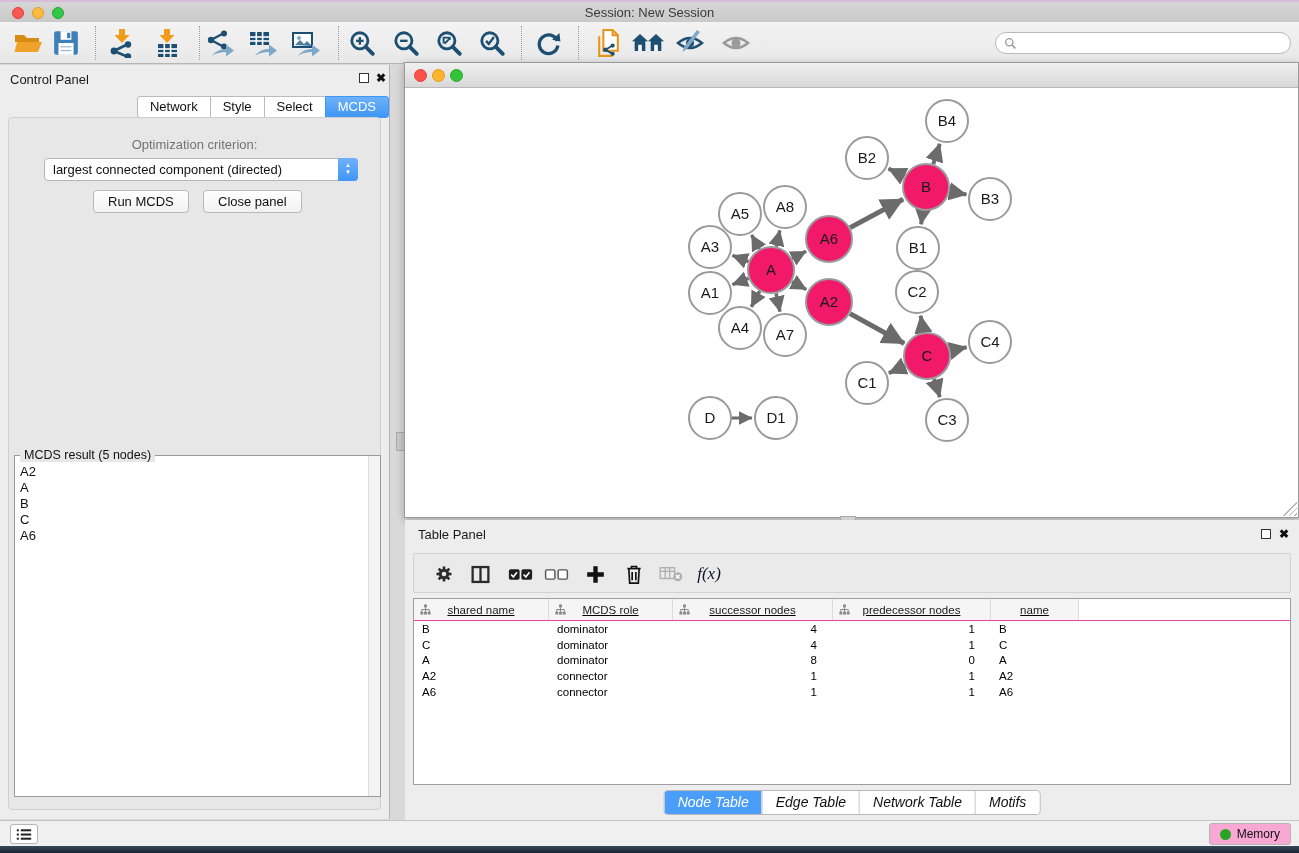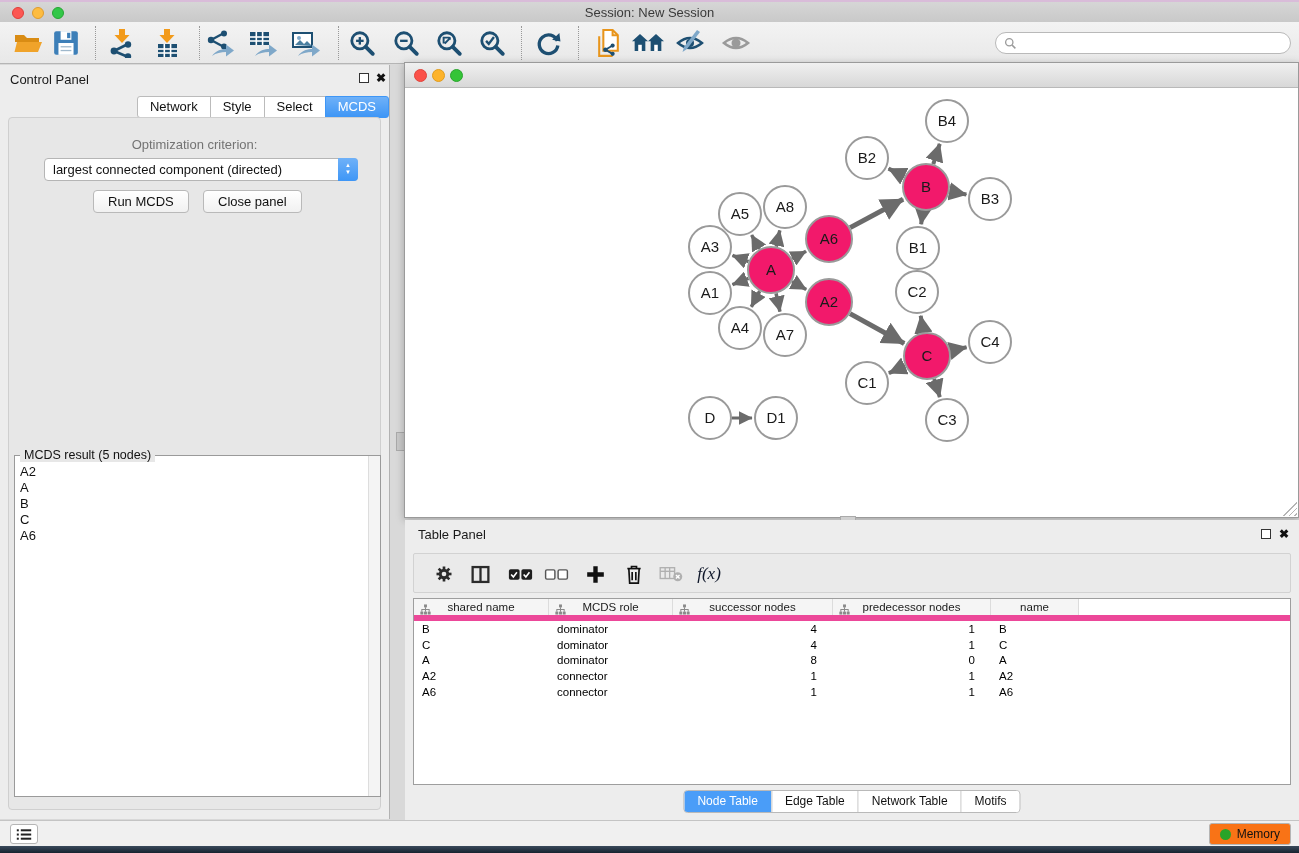--- a/index.html
+++ b/index.html
@@ -77,37 +77,37 @@
 
   
   .table-panel { position:absolute; left:405px; top:456px; width:894px; height:300px; background:#ededed; }
   .tp-header { position:absolute; left:0; top:0; width:100%; height:28px; }
   .tp-header .tp-title { position:absolute; left:13px; top:7px; font-size:13px; color:#1a1a1a; }
   .tp-toolbar { position:absolute; left:8px; top:33px; width:878px; height:40px; background:#eaeaea;
     border:1px solid #d2d2d2; border-radius:2px; }
   .tp-ico { position:absolute; top:7px; width:28px; height:26px; display:flex; align-items:center; justify-content:center; }
   .fx-label { font:italic 17px "Liberation Serif",serif; color:#0f172a; }
   .tbl { position:absolute; left:8px; top:78px; width:878px; height:187px; background:#fff; border:1px solid #9e9e9e; overflow:hidden; }
-  .tbl-header { display:flex; height:22px; border-bottom:6px solid #ec4899; }
+  .tbl-header { display:flex; height:22px; border-bottom:1px solid #ec4899;text-decoration:underline; }
   .th { position:relative; background:#f5f5f5; border-right:1px solid #dcdcdc; display:flex; align-items:center; justify-content:center; font-size:11.5px; color:#1a1a1a; }
   .th .hier { position:absolute; left:6px; top:5px; }
   .th.fill { flex:1; background:#fff; border-right:none; }
   .tr { display:flex; height:15.7px; align-items:center; }
   .td { font-size:11.5px; color:#000; padding:0 8px; white-space:nowrap; overflow:hidden; }
   .tp-tabs { position:absolute; left:50%; transform:translateX(-50%); top:270px; display:flex;
     border:1px solid #b9b9b9; border-radius:4px; overflow:hidden; background:#fff; }
-  .tp-tab { font-size:12px; color:#111; background:#fff; padding:3px 13px 4px; border-left:1px solid #c9c9c9; cursor:default; }
+  .tp-tab { font-size:14px; color:#111; background:#fff; padding:3px 13px 4px; border-left:1px solid #c9c9c9; cursor:default;font-style:italic; }
   .tp-tab:first-child { border-left:none; }
   .tp-tab.sel { background:var(--tabblue,#4a9df8); color:#fff; }
 
   
   .statusbar { position:absolute; left:0; top:820px; width:1299px; height:26px; background:#f0f0f0; border-top:1px solid #c4c4c4; }
   .list-btn { position:absolute; left:10px; top:3px; width:28px; height:20px; background:#fff; border:1px solid #b5b5b5; border-radius:3px;
     display:flex; align-items:center; justify-content:center; }
-  .memory-btn { position:absolute; right:8px; top:2px; height:22px; background:#f97316; border:1px solid #b5b5b5; border-radius:3px;
+  .memory-btn { position:absolute; right:8px; top:2px; height:22px; background:#f9a8d4; border:1px solid #b5b5b5; border-radius:3px;
     display:flex; align-items:center; padding:0 10px; font-size:12px; color:#111; }
   .memdot { width:11px; height:11px; border-radius:50%; background:var(--memgreen,#28a428); margin-right:6px; }
   .desktop-strip { position:absolute; left:0; top:846px; width:1299px; height:7px; background:linear-gradient(#3a4a5c,#16222e); }
 </style>
 </head>
 <body>
 
 <div class="app">
 
   <div class="titlebar">

